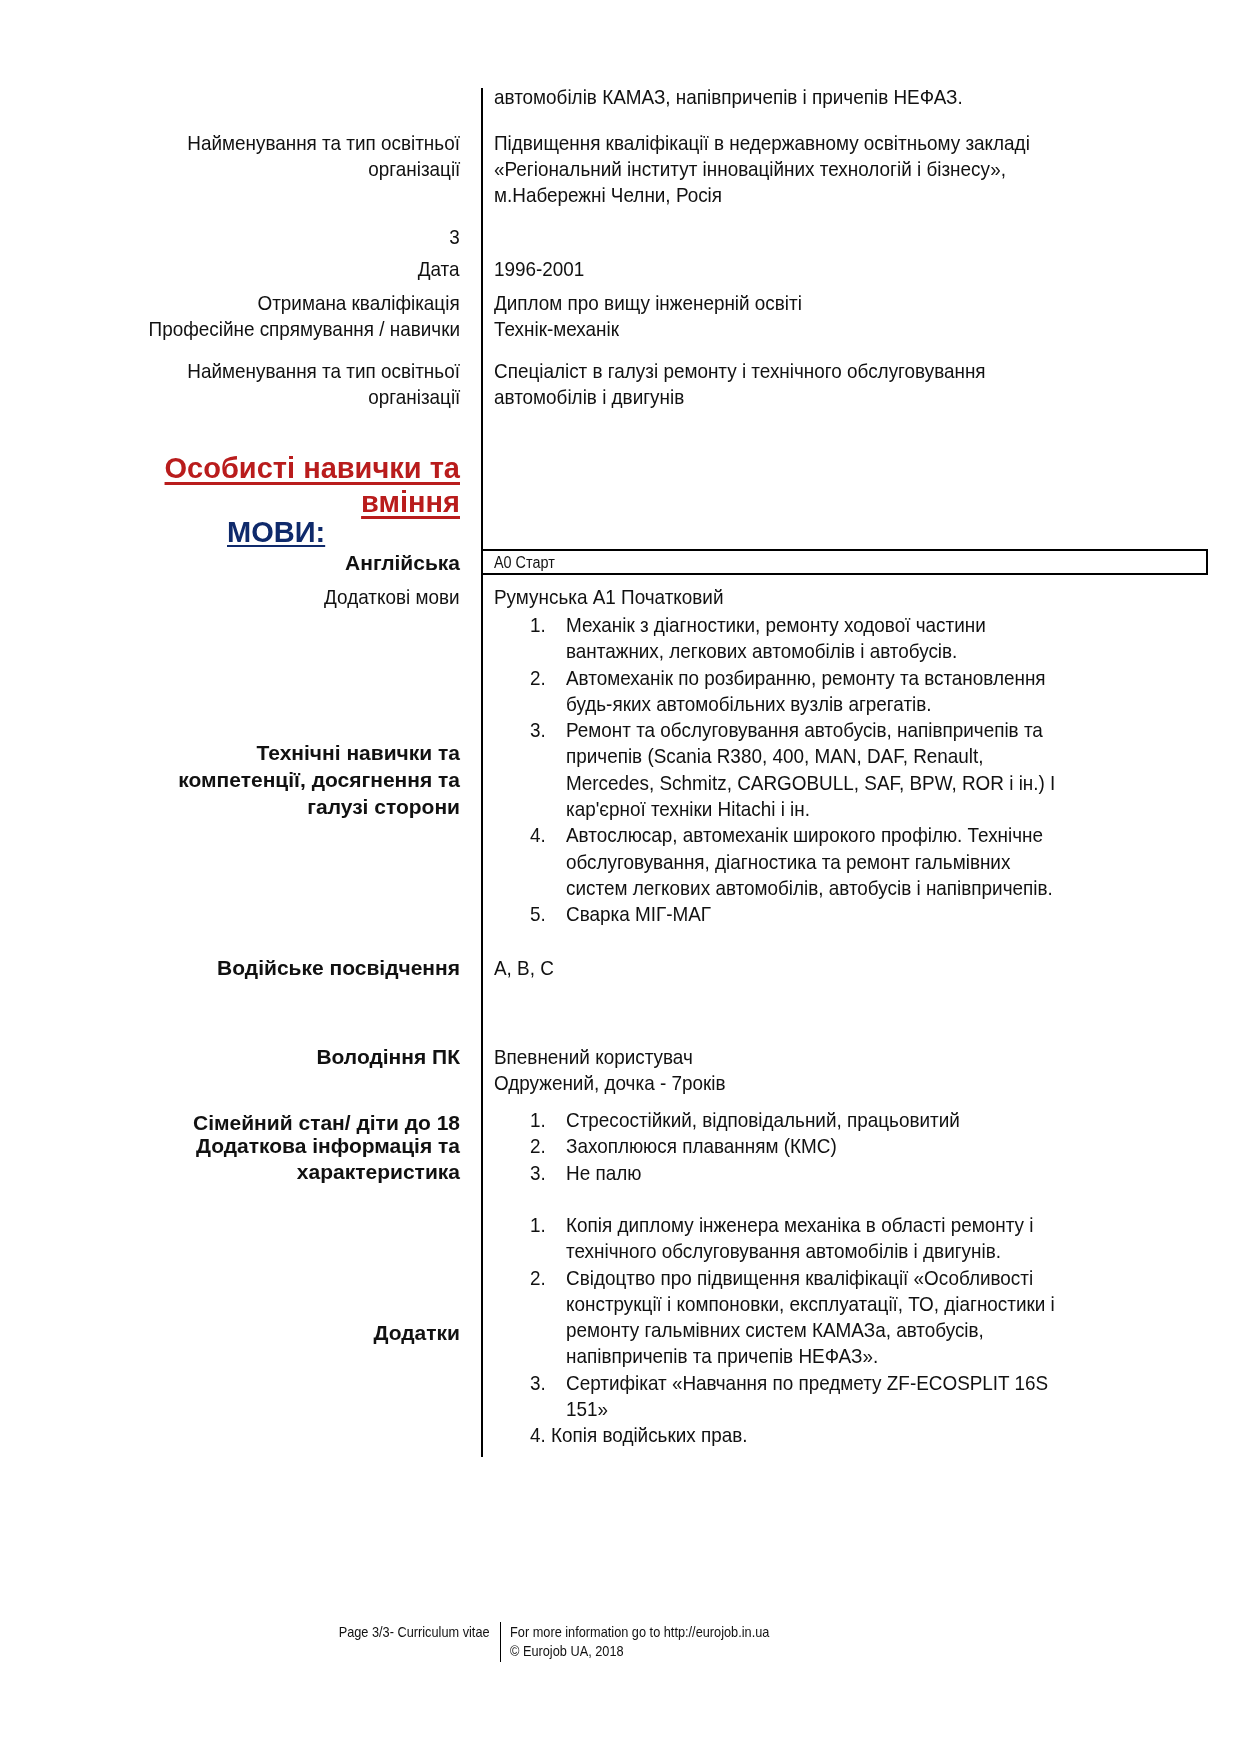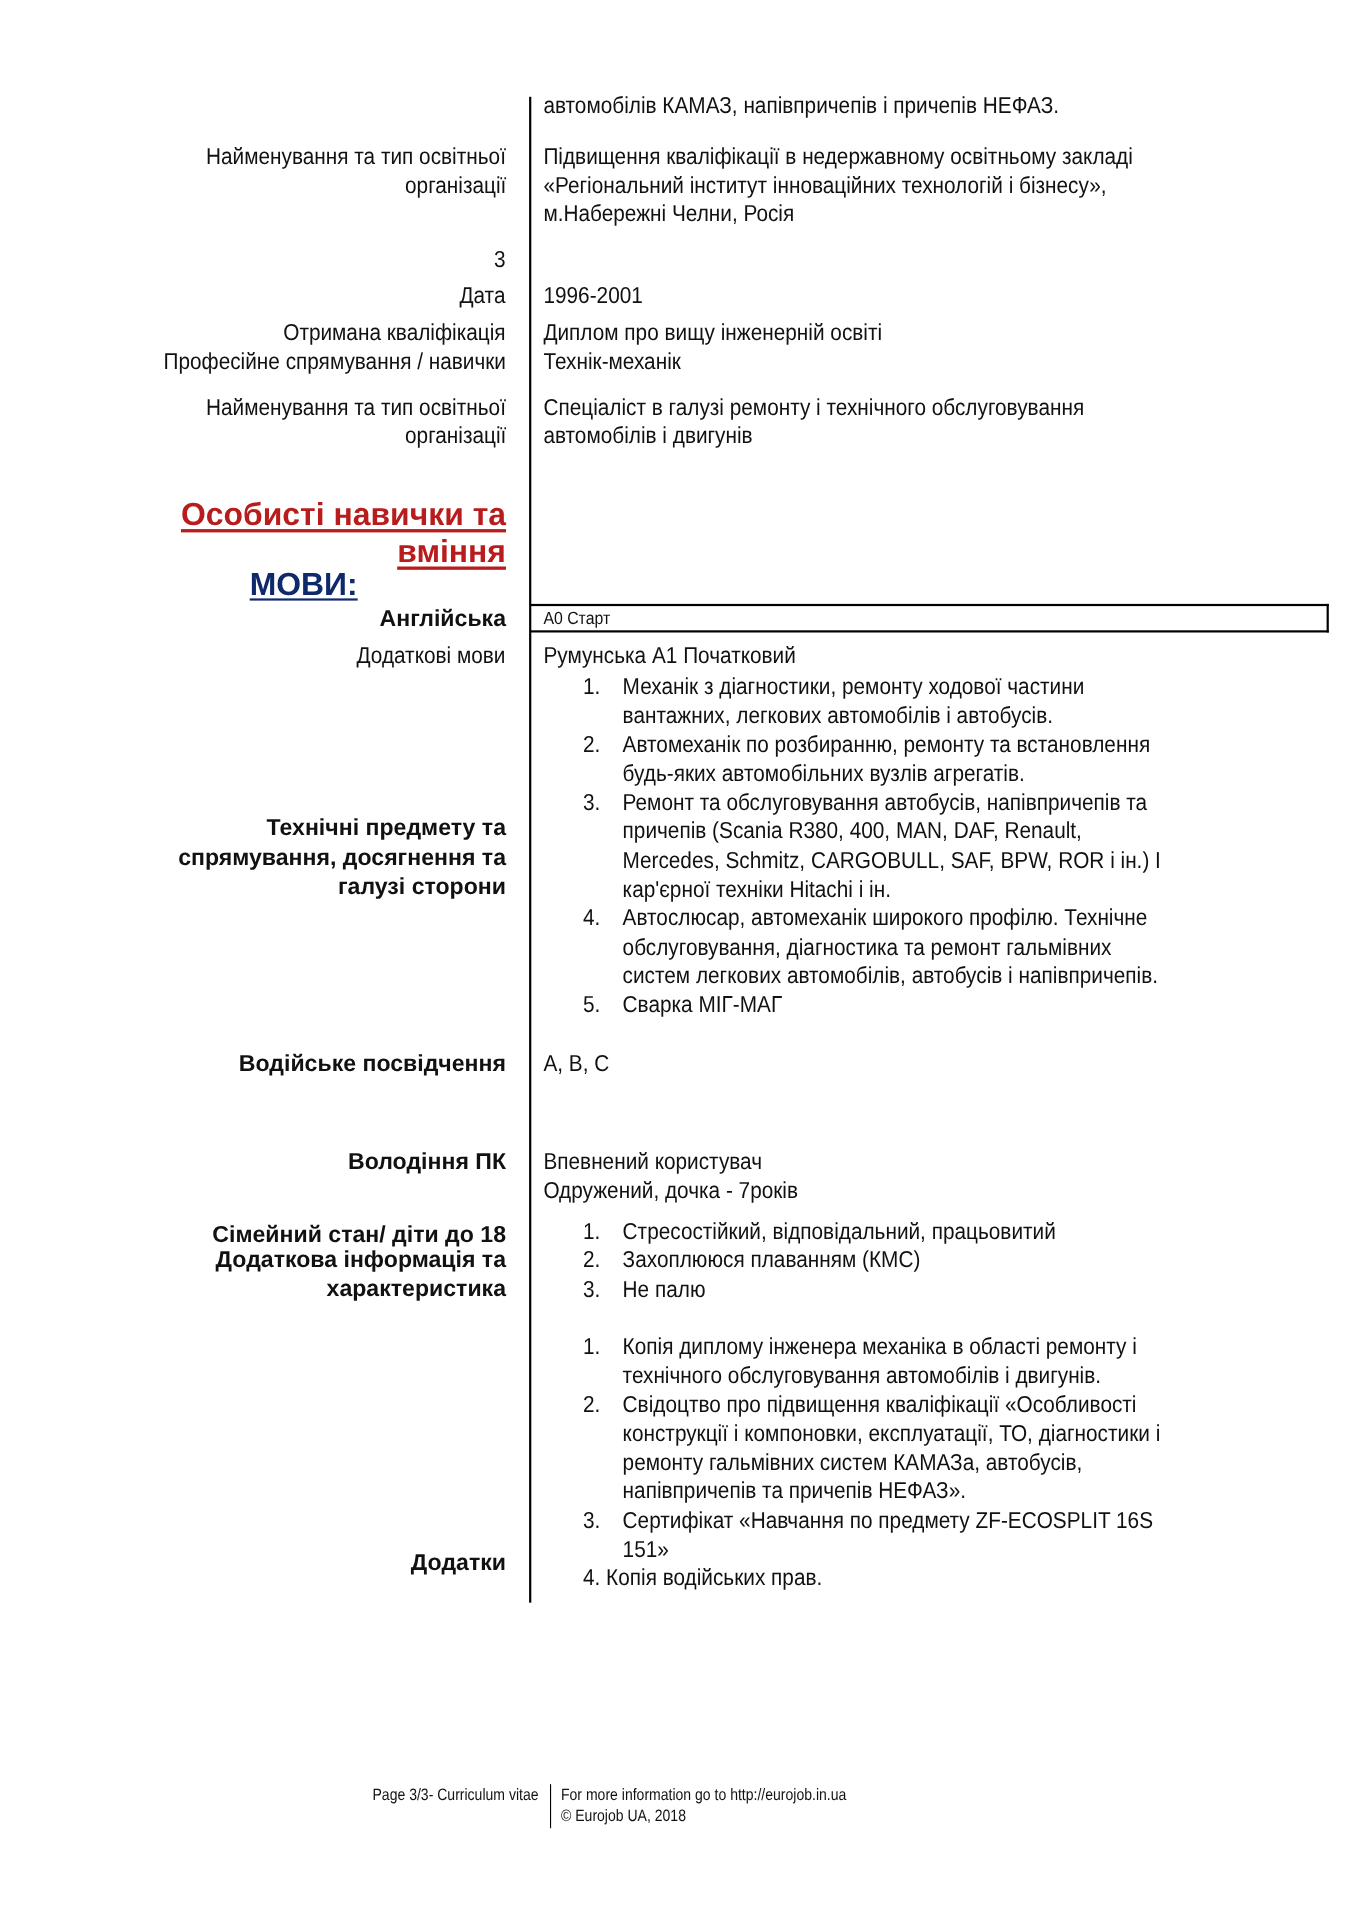--- a/index.html
+++ b/index.html
@@ -171,22 +171,22 @@
 <div class="sub-heading" style="top:519px;">МОВИ:</div>
 
 <div class="lbl bold" style="top:550px;">Англійська</div>
 <div class="lang-box">
   <span class="lang-box-text">А0 Старт</span>
 </div>
 
 <div class="lbl" style="top:584px;">Додаткові мови</div>
 <div class="val" style="top:584px;">Румунська А1 Початковий</div>
 
-<div class="lbl bold" style="top:740px;">Технічні предмету та</div>
-<div class="lbl bold" style="top:767px;">спрямування, досягнення та</div>
+<div class="lbl bold" style="top:740px;">Технічні навички та</div>
+<div class="lbl bold" style="top:767px;">компетенції, досягнення та</div>
 <div class="lbl bold" style="top:794px;">галузі сторони</div>
 
 <div class="olist" style="top:612px;">
   <div class="item">
     <span class="num">1.</span>
     <span class="line">Механік з діагностики, ремонту ходової частини</span>
     <span class="line">вантажних, легкових автомобілів і автобусів.</span>
   </div>
   <div class="item">
     <span class="num">2.</span>
@@ -232,21 +232,21 @@
   <div class="item">
     <span class="num">2.</span>
     <span class="line">Захоплююся плаванням (КМС)</span>
   </div>
   <div class="item">
     <span class="num">3.</span>
     <span class="line">Не палю</span>
   </div>
 </div>
 
-<div class="lbl bold" style="top:1408px;text-align:center;">Додатки</div>
+<div class="lbl bold" style="top:1320px;text-align:center;">Додатки</div>
 
 <div class="olist" style="top:1212px;">
   <div class="item">
     <span class="num">1.</span>
     <span class="line">Копія диплому інженера механіка в області ремонту і</span>
     <span class="line">технічного обслуговування автомобілів і двигунів.</span>
   </div>
   <div class="item">
     <span class="num">2.</span>
     <span class="line">Свідоцтво про підвищення кваліфікації «Особливості</span>

